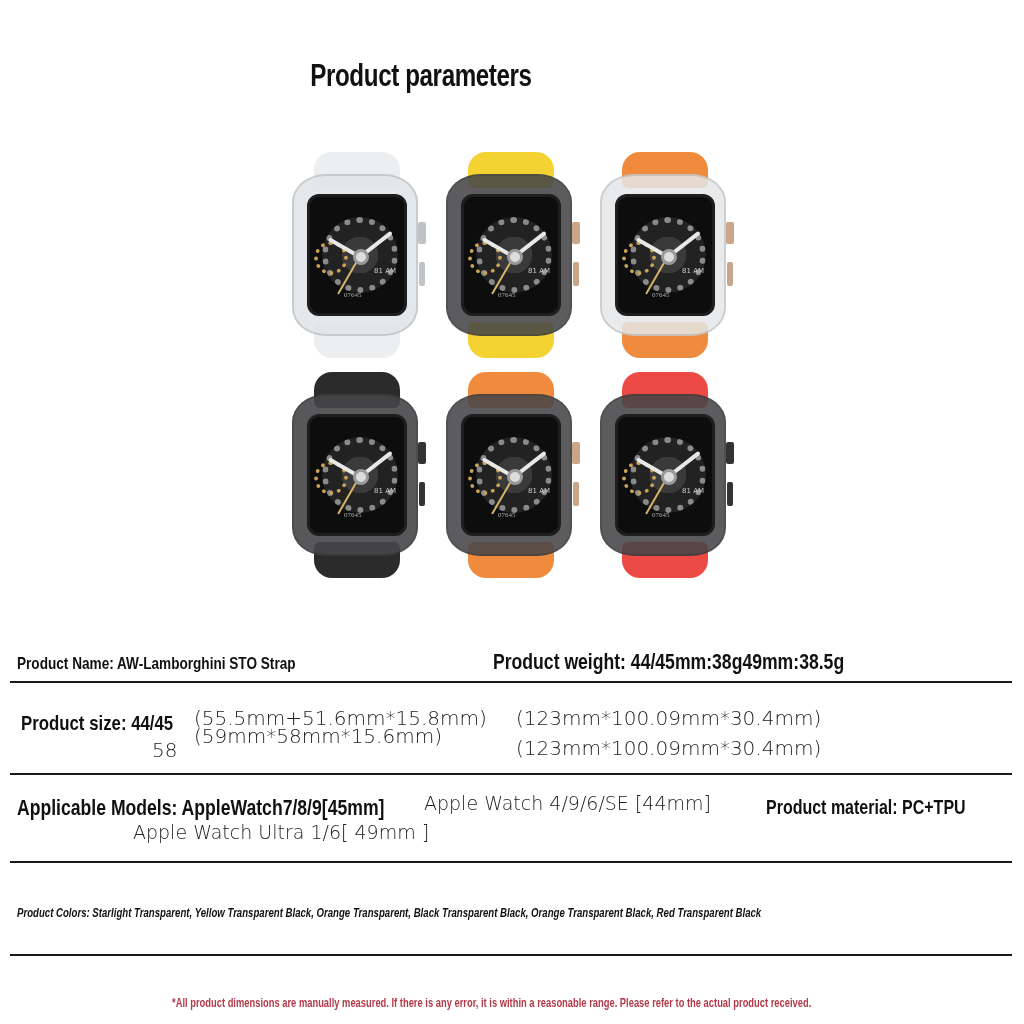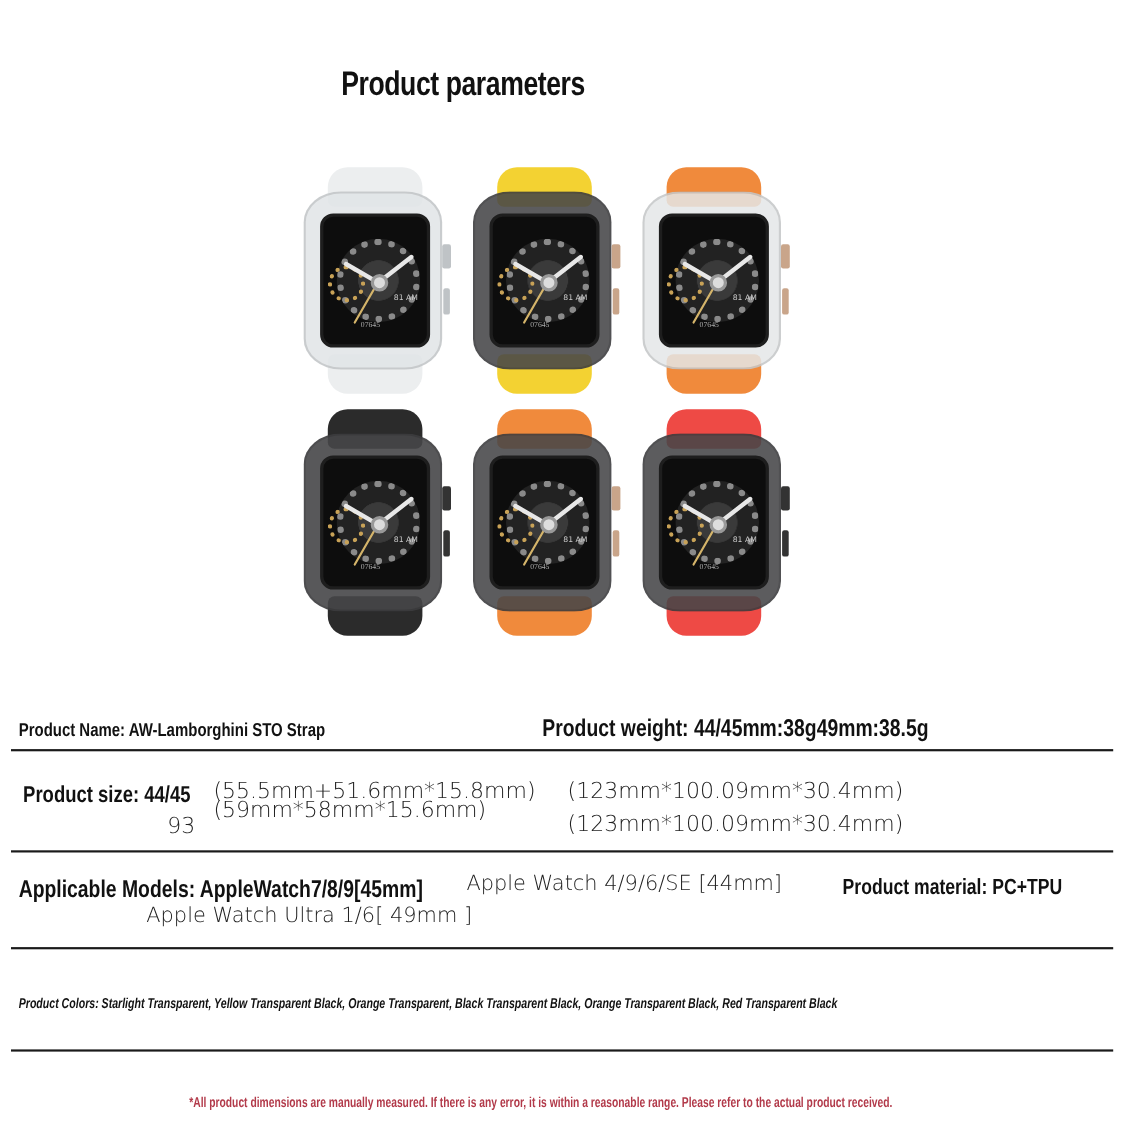--- a/index.html
+++ b/index.html
@@ -7,21 +7,21 @@
     body { position: relative; font-family: "Liberation Sans", sans-serif; color: #111; }
     .light { font-family: "DejaVu Sans", sans-serif; font-weight: 300; color: #222; white-space: nowrap; }
 
     .title {
       position: absolute; top: 58px; left: 0; width: 841px; text-align: center;
       font-size: 31px; font-weight: bold; letter-spacing: -0.5px;
     }
     .title span { display: inline-block; transform: scaleX(0.78); }
 
     
-    .grid { position: absolute; left: 268px; top: 152px; width: 460px; height: 430px; }
+    .grid { position: absolute; left: 284px; top: 152px; width: 460px; height: 430px; }
     .watch { position: absolute; width: 146px; height: 206px; }
     .strap-top, .strap-bot {
       position: absolute; left: 30px; width: 86px; height: 36px; border-radius: 10px;
     }
     .strap-top { top: 0; border-radius: 18px 18px 6px 6px; }
     .strap-bot { bottom: 0; border-radius: 6px 6px 18px 18px; }
     .case {
       position: absolute; left: 8px; top: 22px; width: 126px; height: 162px;
       border-radius: 34px 34px 34px 34px / 28px 28px 28px 28px;
       border: 2px solid rgba(0,0,0,0.12);
@@ -176,21 +176,21 @@
 <div class="abs" style="left:493px;top:649px;">
   <span class="label-big">Product weight: 44/45mm:38g49mm:38.5g</span>
 </div>
 <div class="divider" style="top:681px;"></div>
 
 <div class="abs" style="left:21px;top:711px;">
   <span class="label-bold" style="font-size:21px;">Product size: 44/45</span>
 </div>
 <div class="abs light" style="left:194px;top:706px;font-size:20px;">(55.5mm+51.6mm*15.8mm)</div>
 <div class="abs light" style="left:516px;top:706px;font-size:20px;">(123mm*100.09mm*30.4mm)</div>
-<div class="abs light" style="left:152px;top:738px;font-size:20px;">93</div>
+<div class="abs light" style="left:152px;top:738px;font-size:20px;">58</div>
 <div class="abs light" style="left:194px;top:724px;font-size:20px;">(59mm*58mm*15.6mm)</div>
 <div class="abs light" style="left:516px;top:736px;font-size:20px;">(123mm*100.09mm*30.4mm)</div>
 <div class="divider" style="top:773px;"></div>
 
 <div class="abs" style="left:17px;top:795px;">
   <span class="label-big">Applicable Models: AppleWatch7/8/9[45mm]</span>
 </div>
 <div class="abs light" style="left:424px;top:792px;font-size:19px;">Apple Watch 4/9/6/SE  [44mm]</div>
 <div class="abs light" style="left:133px;top:821px;font-size:19px;">Apple Watch Ultra 1/6[ 49mm ]</div>
 <div class="abs" style="left:766px;top:796px;">

